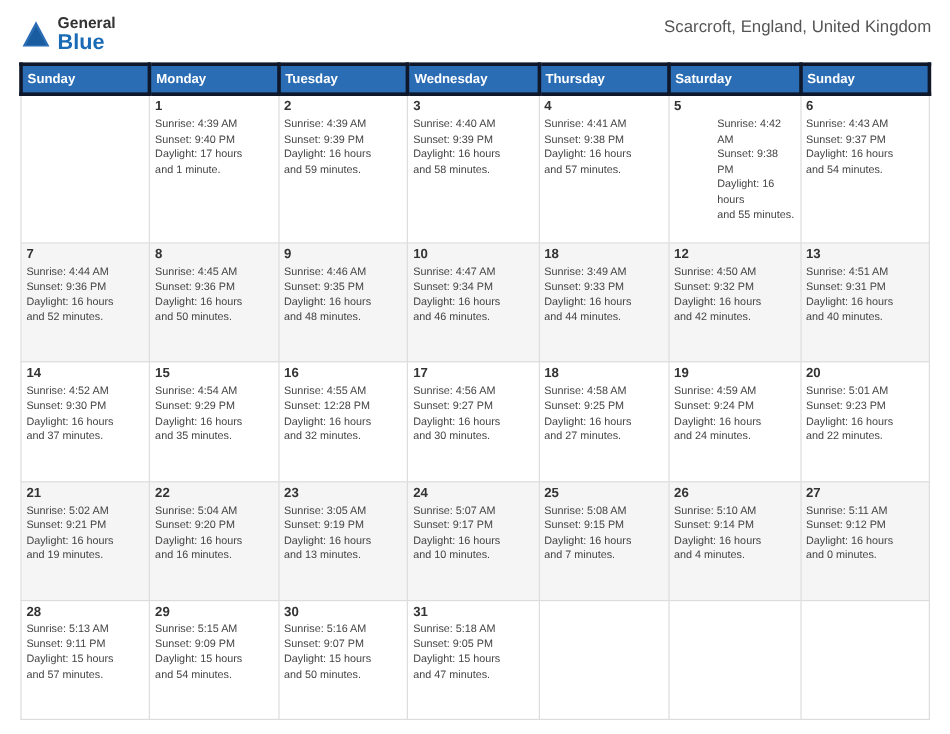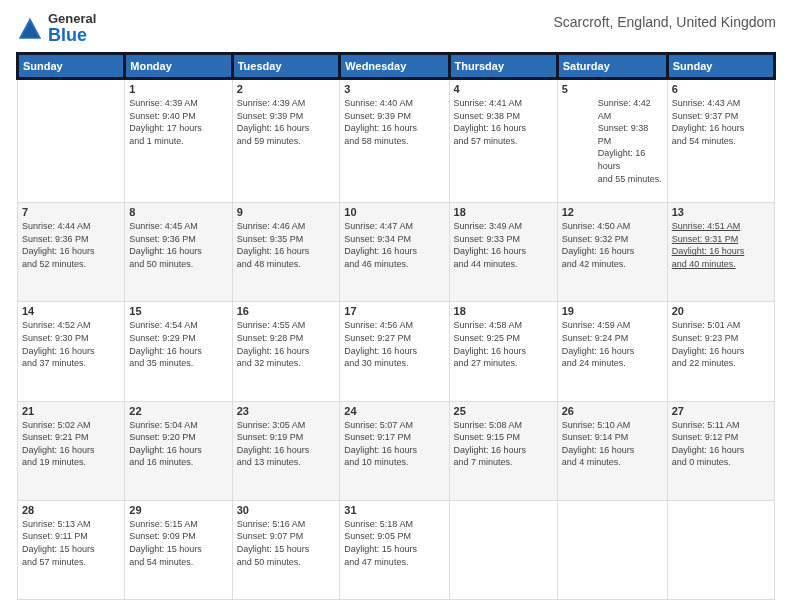--- a/index.html
+++ b/index.html
@@ -218,21 +218,21 @@
           </td>
           <td>
             <span class="date-num">12</span>
             <div class="cell-info" style="white-space: pre-line;">Sunrise: 4:50 AM
 Sunset: 9:32 PM
 Daylight: 16 hours
 and 42 minutes.</div>
           </td>
           <td>
             <span class="date-num">13</span>
-            <div class="cell-info" style="white-space: pre-line; text-decoration: underline;">Sunrise: 4:51 AM
+            <div class="cell-info" style="white-space: pre-line;">Sunrise: 4:51 AM
 Sunset: 9:31 PM
 Daylight: 16 hours
 and 40 minutes.</div>
           </td>
         </tr>
         <tr>
           <td>
             <span class="date-num">14</span>
             <div class="cell-info" style="white-space: pre-line;">Sunrise: 4:52 AM
 Sunset: 9:30 PM
@@ -242,21 +242,21 @@
           <td>
             <span class="date-num">15</span>
             <div class="cell-info" style="white-space: pre-line;">Sunrise: 4:54 AM
 Sunset: 9:29 PM
 Daylight: 16 hours
 and 35 minutes.</div>
           </td>
           <td>
             <span class="date-num">16</span>
             <div class="cell-info" style="white-space: pre-line;">Sunrise: 4:55 AM
-Sunset: 9:28 PM
+Sunset: 12:28 PM
 Daylight: 16 hours
 and 32 minutes.</div>
           </td>
           <td>
             <span class="date-num">17</span>
             <div class="cell-info" style="white-space: pre-line;">Sunrise: 4:56 AM
 Sunset: 9:27 PM
 Daylight: 16 hours
 and 30 minutes.</div>
           </td>

